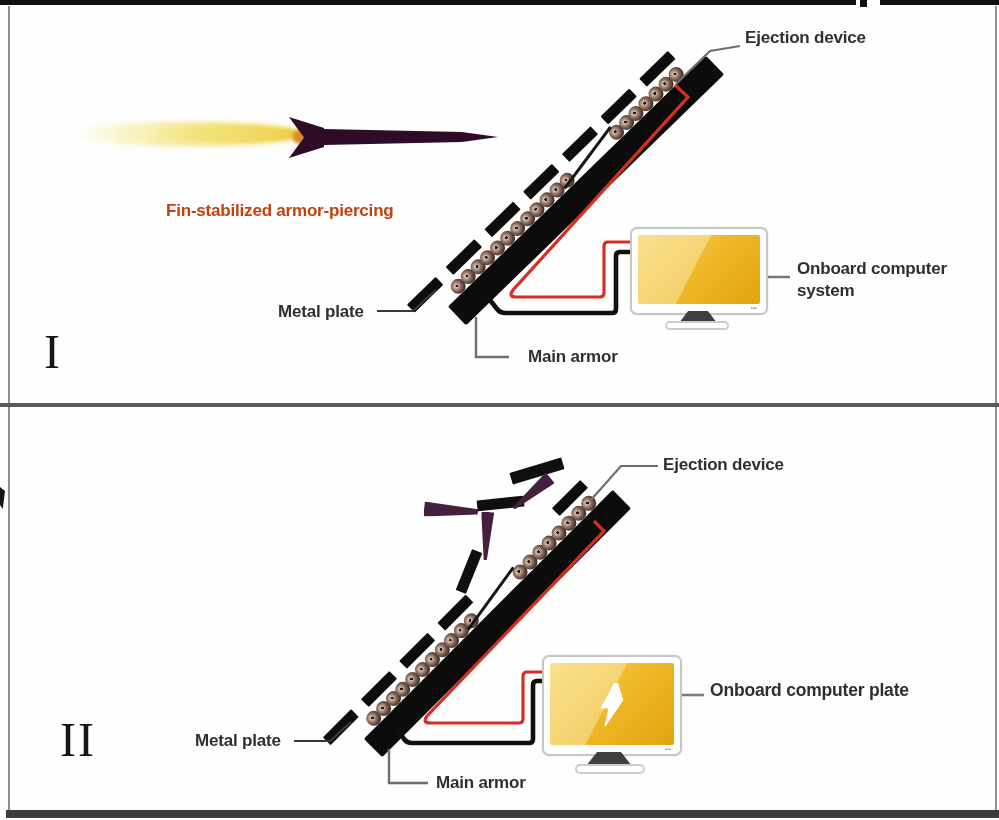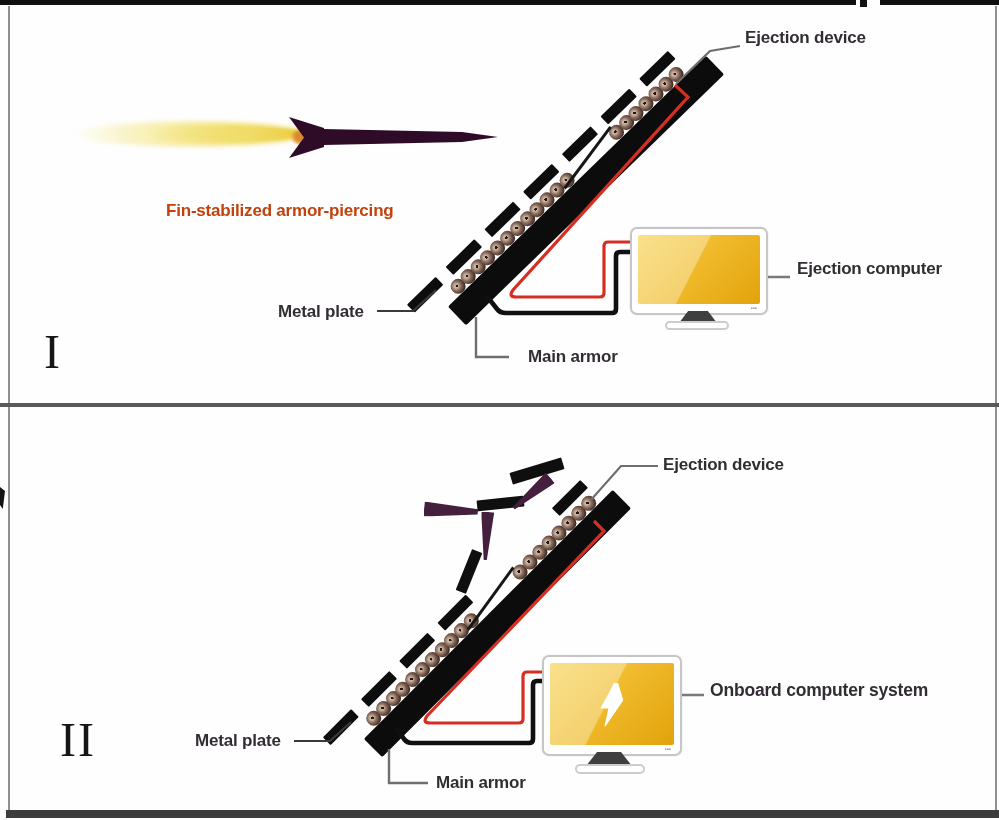--- a/index.html
+++ b/index.html
@@ -125,21 +125,22 @@
     <div class="monitor-stand" style="left:679px;top:311px;width:38px;height:12px;"></div>
     <div class="monitor-base" style="left:665px;top:321px;width:60px;height:5px;"></div>
 
     <div class="lbl" style="left:166px;top:180px;color:#c2410c;margin-top:20px;">
       <div>Fin-stabilized armor-piercing</div>
     </div>
     <div class="lbl" style="left:745px;top:27px;">Ejection device</div>
     <div class="lbl" style="left:278px;top:301px;">Metal plate</div>
     <div class="lbl" style="left:528px;top:346px;">Main armor</div>
     <div class="lbl" style="left:797px;top:258px;line-height:22px;">
-      <div>Ejection computer</div>
+      <div>Onboard computer</div>
+      <div>system</div>
     </div>
     <div class="numeral" style="left:44px;top:328px;">I</div>
   </div>
 
   <div class="abs" style="left:0;top:403px;width:999px;height:409px;">
     
   </div>
 
   <div class="abs" style="left:0;top:0;width:999px;height:820px;">
 
@@ -199,19 +200,19 @@
         <polygon points="17,0 21,0 26,17 16,17 26,17 8,44 12,25 4,25" fill="#ffffff"></polygon>
         <polygon points="17,0 21,0 26,17 16,17" fill="#ffffff"></polygon>
         <polygon points="18,1 4,25 12,25 8,43 26,17 16,17 21,1" fill="#ffffff" stroke="#fff" stroke-width="1"></polygon>
       </svg>
       <div class="monitor-dots">▪▪▪</div>
     </div>
     <div class="monitor-stand" style="left:586px;top:752px;width:46px;height:14px;"></div>
     <div class="monitor-base" style="left:575px;top:764px;width:66px;height:6px;"></div>
 
     <div class="lbl" style="left:663px;top:454px;">Ejection device</div>
-    <div class="lbl" style="left:710px;top:680px;font-size:17.5px;">Onboard computer system</div>
+    <div class="lbl" style="left:710px;top:680px;font-size:17.5px;">Onboard computer plate</div>
     <div class="lbl" style="left:195px;top:730px;">Metal plate</div>
     <div class="lbl" style="left:436px;top:772px;">Main armor</div>
     <div class="numeral" style="left:60px;top:716px;letter-spacing:2px;">II</div>
   </div>
 
 </div>
 
 </body></html>

